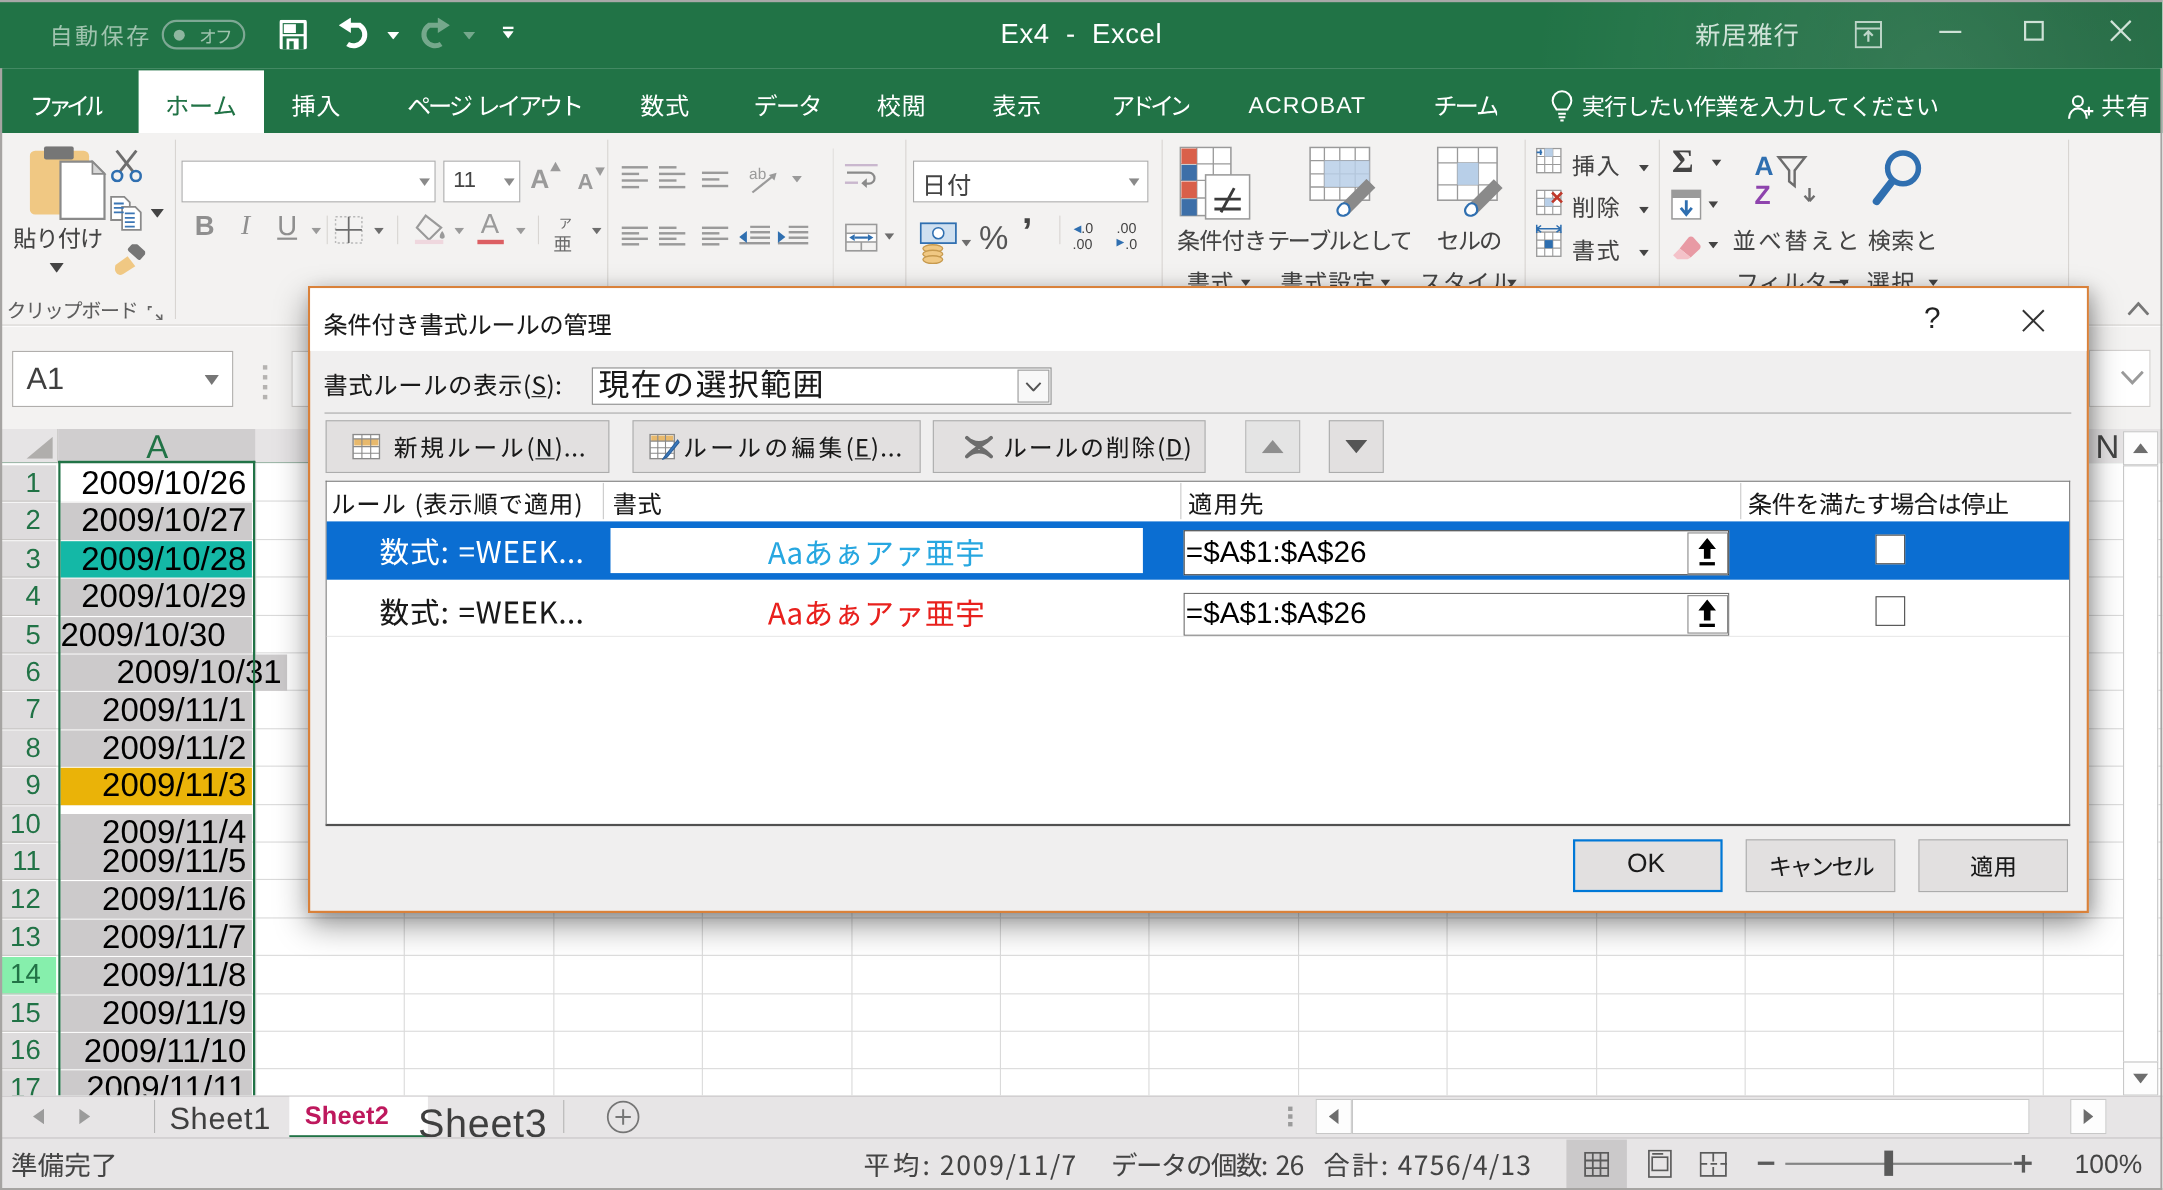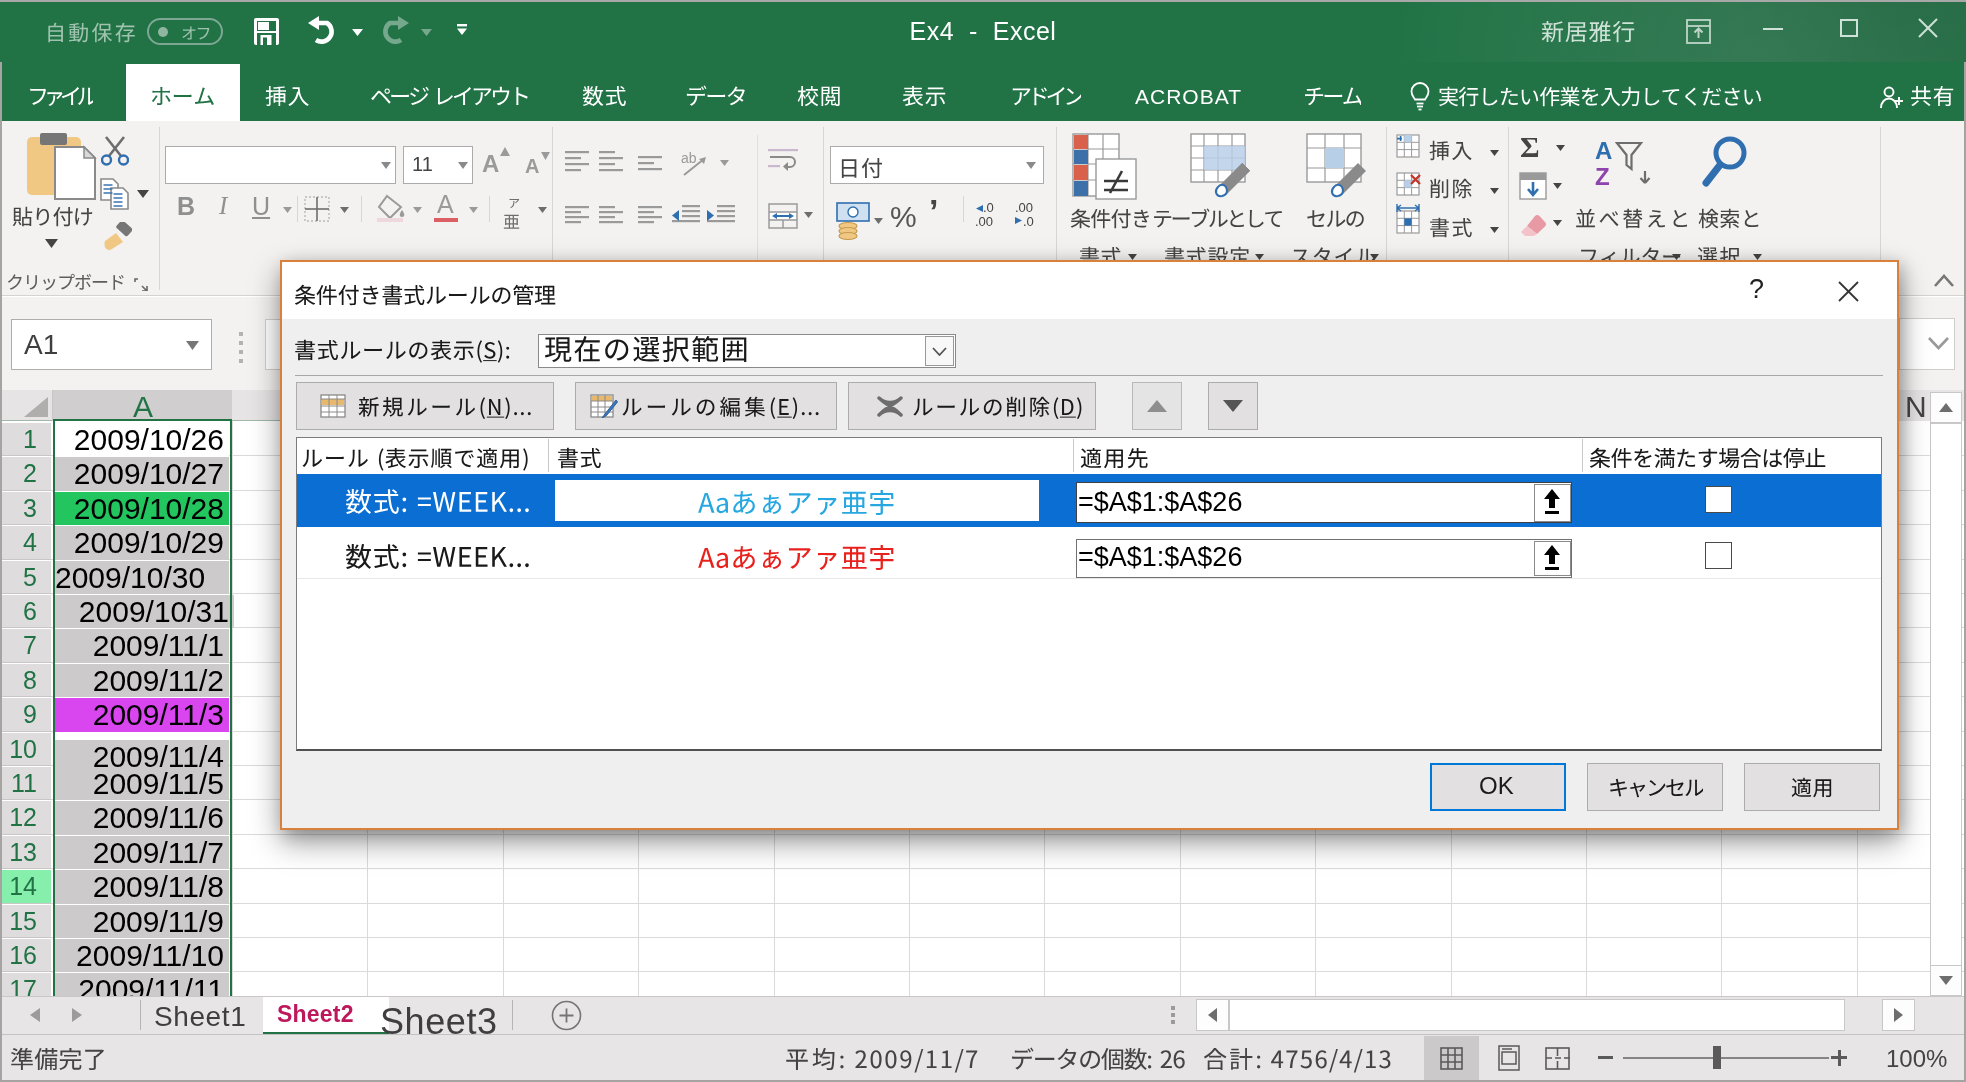--- a/index.html
+++ b/index.html
@@ -638,33 +638,33 @@
     <div class="abs" style="left:0;top:481.6px;width:1966px;height:1px;background:#dadada"></div>
     <div class="abs" style="left:0;top:516.0px;width:1966px;height:1px;background:#dadada"></div>
     <div class="abs" style="left:0;top:550.4px;width:1966px;height:1px;background:#dadada"></div>
   </div>
 <div class="abs" style="left:0;top:421px;width:1966px;height:575px;overflow:hidden">
     <div class="abs" style="left:0;top:2.0px;width:51px;height:33.4px;background:#dedcdd;border-bottom:1px solid #c9c7c5;color:#217346;font-size:25px;line-height:32px;text-align:right;padding:0 14px 0 0">1</div>
     <div class="abs" style="left:55px;top:2.0px;width:174px;height:33.4px;background:#ffffff;color:#000;font-size:30px;line-height:33px;text-align:right;padding:0 5px 0 0">2009/10/26</div>
     <div class="abs" style="left:0;top:36.4px;width:51px;height:33.4px;background:#dedcdd;border-bottom:1px solid #c9c7c5;color:#217346;font-size:25px;line-height:32px;text-align:right;padding:0 14px 0 0">2</div>
     <div class="abs" style="left:55px;top:36.4px;width:174px;height:33.4px;background:#cccacb;color:#000;font-size:30px;line-height:33px;text-align:right;padding:0 5px 0 0">2009/10/27</div>
     <div class="abs" style="left:0;top:70.8px;width:51px;height:33.4px;background:#dedcdd;border-bottom:1px solid #c9c7c5;color:#217346;font-size:25px;line-height:32px;text-align:right;padding:0 14px 0 0">3</div>
-    <div class="abs" style="left:55px;top:70.8px;width:174px;height:33.4px;background:#22c55e;color:#000;font-size:30px;line-height:33px;text-align:right;padding:0 5px 0 0">2009/10/28</div>
+    <div class="abs" style="left:55px;top:70.8px;width:174px;height:33.4px;background:#14b8a6;color:#000;font-size:30px;line-height:33px;text-align:right;padding:0 5px 0 0">2009/10/28</div>
     <div class="abs" style="left:0;top:105.2px;width:51px;height:33.4px;background:#dedcdd;border-bottom:1px solid #c9c7c5;color:#217346;font-size:25px;line-height:32px;text-align:right;padding:0 14px 0 0">4</div>
     <div class="abs" style="left:55px;top:105.2px;width:174px;height:33.4px;background:#cccacb;color:#000;font-size:30px;line-height:33px;text-align:right;padding:0 5px 0 0">2009/10/29</div>
     <div class="abs" style="left:0;top:139.6px;width:51px;height:33.4px;background:#dedcdd;border-bottom:1px solid #c9c7c5;color:#217346;font-size:25px;line-height:32px;text-align:right;padding:0 14px 0 0">5</div>
     <div class="abs" style="left:55px;top:139.6px;width:174px;height:33.4px;background:#cccacb;color:#000;font-size:30px;line-height:33px;text-align:left;padding:0 5px 0 0">2009/10/30</div>
     <div class="abs" style="left:0;top:174.0px;width:51px;height:33.4px;background:#dedcdd;border-bottom:1px solid #c9c7c5;color:#217346;font-size:25px;line-height:32px;text-align:right;padding:0 14px 0 0">6</div>
-    <div class="abs" style="left:55px;top:174.0px;width:179px;height:33.4px;background:#cccacb;color:#000;font-size:30px;line-height:33px;text-align:right;padding:0 5px 0 0">2009/10/31</div>
+    <div class="abs" style="left:55px;top:174.0px;width:206px;height:33.4px;background:#cccacb;color:#000;font-size:30px;line-height:33px;text-align:right;padding:0 5px 0 0">2009/10/31</div>
     <div class="abs" style="left:0;top:208.4px;width:51px;height:33.4px;background:#dedcdd;border-bottom:1px solid #c9c7c5;color:#217346;font-size:25px;line-height:32px;text-align:right;padding:0 14px 0 0">7</div>
     <div class="abs" style="left:55px;top:208.4px;width:174px;height:33.4px;background:#cccacb;color:#000;font-size:30px;line-height:33px;text-align:right;padding:0 5px 0 0">2009/11/1</div>
     <div class="abs" style="left:0;top:242.8px;width:51px;height:33.4px;background:#dedcdd;border-bottom:1px solid #c9c7c5;color:#217346;font-size:25px;line-height:32px;text-align:right;padding:0 14px 0 0">8</div>
     <div class="abs" style="left:55px;top:242.8px;width:174px;height:33.4px;background:#cccacb;color:#000;font-size:30px;line-height:33px;text-align:right;padding:0 5px 0 0">2009/11/2</div>
     <div class="abs" style="left:0;top:277.2px;width:51px;height:33.4px;background:#dedcdd;border-bottom:1px solid #c9c7c5;color:#217346;font-size:25px;line-height:32px;text-align:right;padding:0 14px 0 0">9</div>
-    <div class="abs" style="left:55px;top:277.2px;width:174px;height:33.4px;background:#d946ef;color:#000;font-size:30px;line-height:33px;text-align:right;padding:0 5px 0 0">2009/11/3</div>
+    <div class="abs" style="left:55px;top:277.2px;width:174px;height:33.4px;background:#eab308;color:#000;font-size:30px;line-height:33px;text-align:right;padding:0 5px 0 0">2009/11/3</div>
     <div class="abs" style="left:0;top:311.6px;width:51px;height:33.4px;background:#dedcdd;border-bottom:1px solid #c9c7c5;color:#217346;font-size:25px;line-height:32px;text-align:right;padding:0 14px 0 0">10</div>
     <div class="abs" style="left:55px;top:319px;width:174px;height:33.4px;background:#cccacb;color:#000;font-size:30px;line-height:33px;text-align:right;padding:0 5px 0 0">2009/11/4</div>
     <div class="abs" style="left:0;top:346.0px;width:51px;height:33.4px;background:#dedcdd;border-bottom:1px solid #c9c7c5;color:#217346;font-size:25px;line-height:32px;text-align:right;padding:0 14px 0 0">11</div>
     <div class="abs" style="left:55px;top:346.0px;width:174px;height:33.4px;background:#cccacb;color:#000;font-size:30px;line-height:33px;text-align:right;padding:0 5px 0 0">2009/11/5</div>
     <div class="abs" style="left:0;top:380.4px;width:51px;height:33.4px;background:#dedcdd;border-bottom:1px solid #c9c7c5;color:#217346;font-size:25px;line-height:32px;text-align:right;padding:0 14px 0 0">12</div>
     <div class="abs" style="left:55px;top:380.4px;width:174px;height:33.4px;background:#cccacb;color:#000;font-size:30px;line-height:33px;text-align:right;padding:0 5px 0 0">2009/11/6</div>
     <div class="abs" style="left:0;top:414.8px;width:51px;height:33.4px;background:#dedcdd;border-bottom:1px solid #c9c7c5;color:#217346;font-size:25px;line-height:32px;text-align:right;padding:0 14px 0 0">13</div>
     <div class="abs" style="left:55px;top:414.8px;width:174px;height:33.4px;background:#cccacb;color:#000;font-size:30px;line-height:33px;text-align:right;padding:0 5px 0 4px">2009/11/7</div>
     <div class="abs" style="left:0;top:449.2px;width:51px;height:33.4px;background:#86efac;border-bottom:1px solid #c9c7c5;color:#217346;font-size:25px;line-height:32px;text-align:right;padding:0 14px 0 0">14</div>
     <div class="abs" style="left:55px;top:449.2px;width:174px;height:33.4px;background:#cccacb;color:#000;font-size:30px;line-height:33px;text-align:right;padding:0 5px 0 0">2009/11/8</div>

